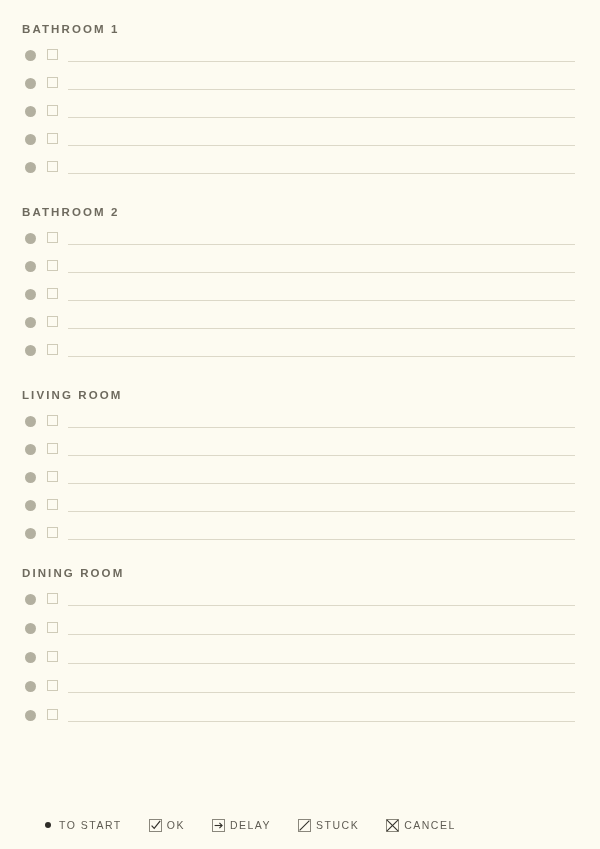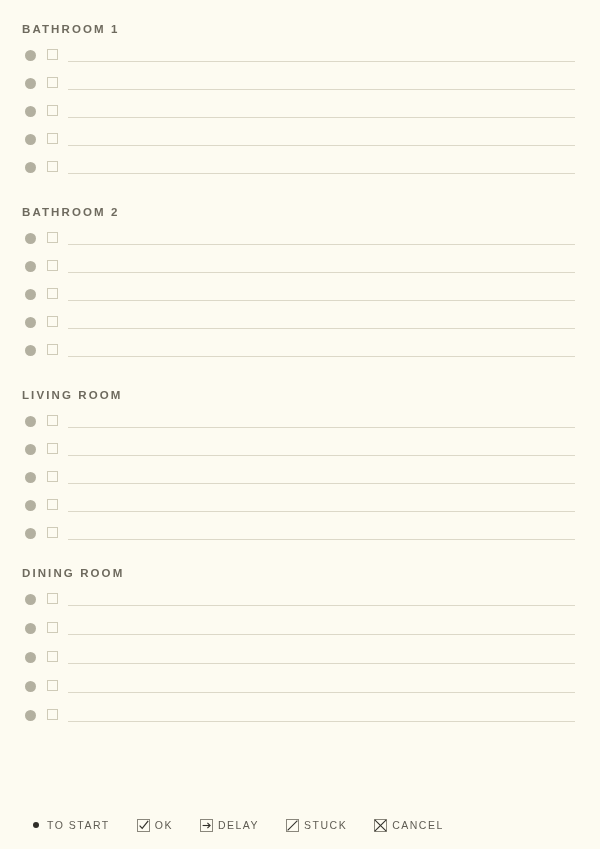--- a/index.html
+++ b/index.html
@@ -91,21 +91,21 @@
     left: 68px;
     top: 13px;
     width: 507px;
     height: 1px;
     background: #DCD8C8;
   }
 
   
   .legend {
     position: absolute;
-    left: 4px;
+    left: 16px;
     top: 815px;
     width: 548px;
     height: 20px;
     display: flex;
     align-items: center;
     padding-left: 25px;
     box-sizing: border-box;
   }
 
   .legend-item {

